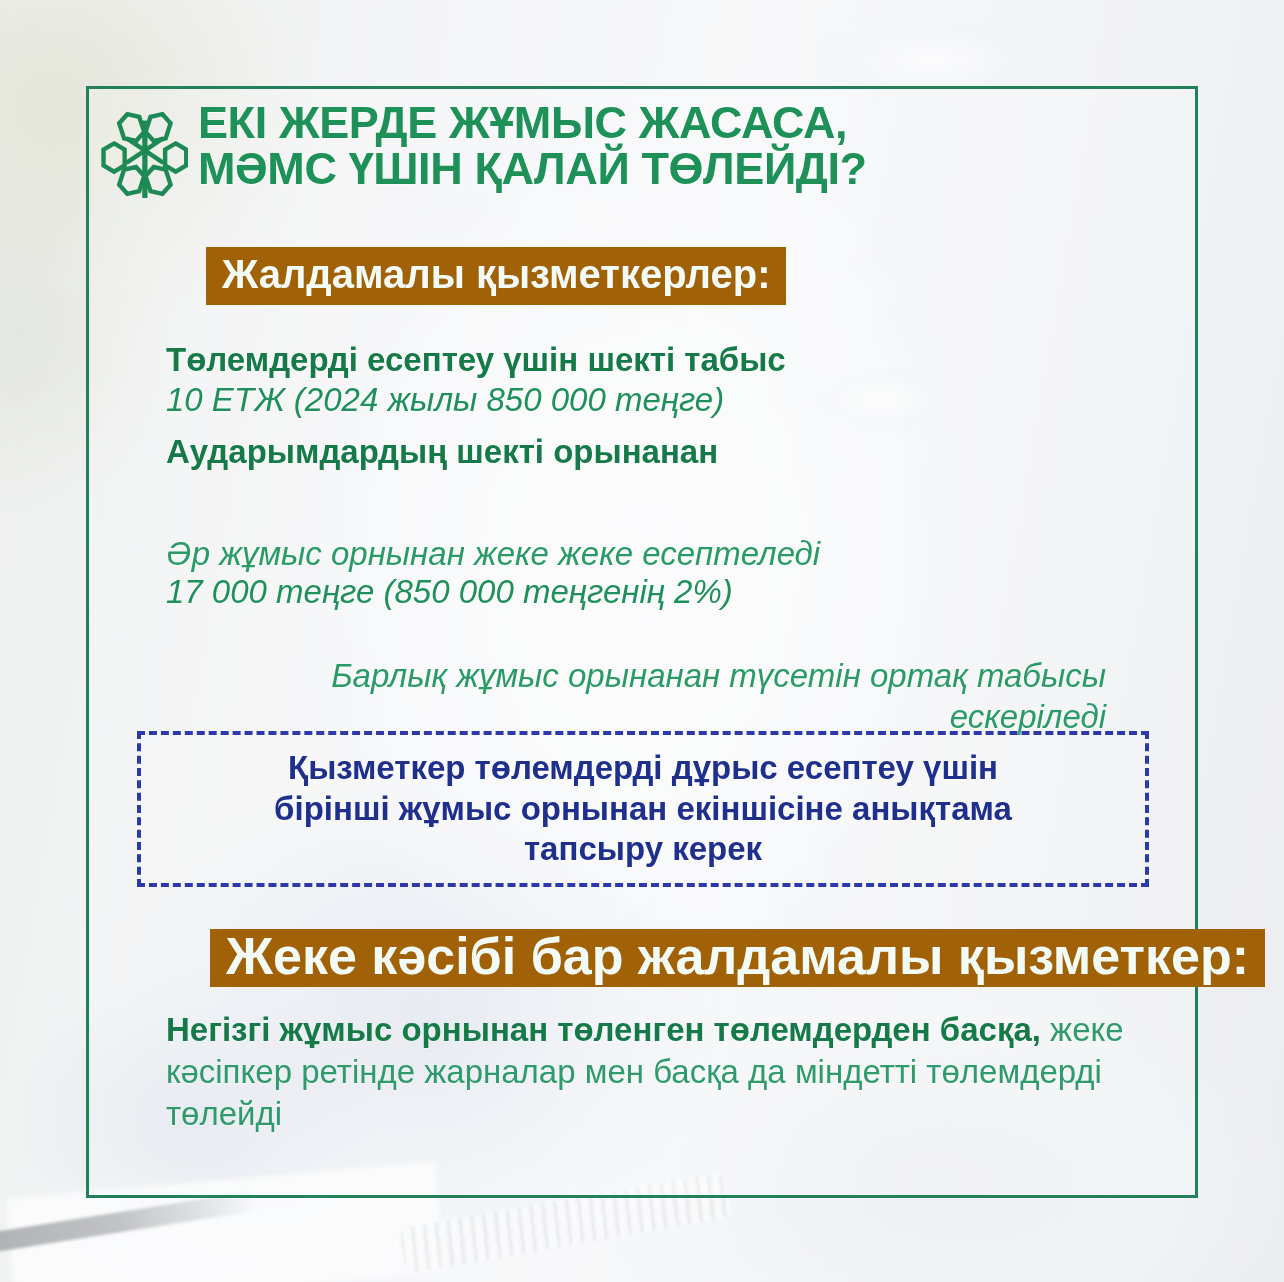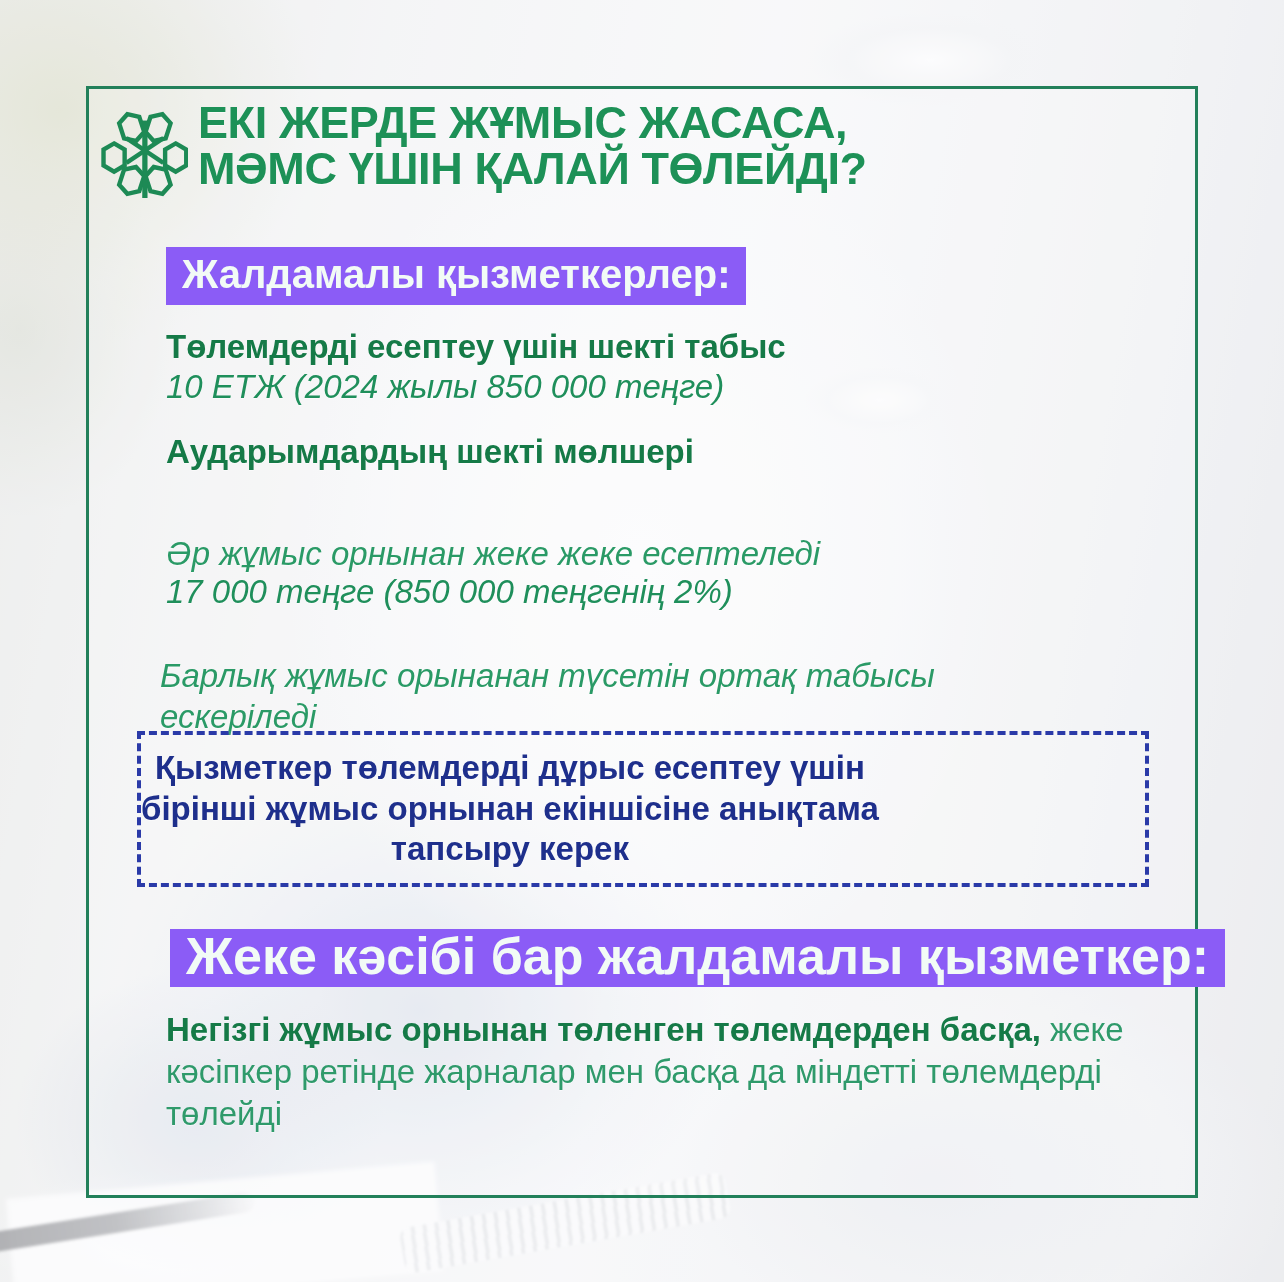--- a/index.html
+++ b/index.html
@@ -111,27 +111,28 @@
     font-size: 45px;
     line-height: 1.02;
     letter-spacing: -0.4px;
     white-space: pre-line;
     text-shadow: 0 1px 0 rgba(255,255,255,0.55);
   }
 
   
   .banner {
     position: absolute;
-    background: #8b5cf6;
+    background: #a16207;
     color: #f2fbf6;
     font-weight: bold;
     display: flex;
     align-items: center;
     padding: 0 16px 4px 16px;
     box-sizing: border-box;
+    margin-left: 40px;
   }
   .banner-1 {
     left: 166px;
     top: 247px;
     height: 58px;
     font-size: 40px;
   }
   .banner-2 {
     left: 170px;
     top: 929px;
@@ -156,38 +157,38 @@
     text-shadow: 0 1px 0 rgba(255,255,255,0.5);
   }
   .b-italic-lg {
     color: #2a9a66;
     font-style: italic;
     font-size: 33px;
     line-height: 1.25;
     text-shadow: 0 1px 0 rgba(255,255,255,0.5);
   }
 
-  .blk-income { left: 166px; top: 327px; width: 900px; }
+  .blk-income { left: 166px; top: 340px; width: 900px; }
   .blk-transfers { left: 166px; top: 432px; width: 900px; }
   .blk-transfers-note { left: 166px; top: 512px; width: 900px; margin-top: 21px; }
   .blk-contrib { left: 166px; top: 572px; width: 900px; }
-  .blk-contrib-note { left: 160px; top: 655px; width: 940px; }
+  .blk-contrib-note { left: 166px; top: 655px; width: 940px; text-align: right; }
 
   
   .callout {
     position: absolute;
     left: 137px;
     top: 731px;
     width: 1012px;
     height: 156px;
     border: 4px dashed #2a3aa8;
     box-sizing: border-box;
     display: flex;
     align-items: center;
-    justify-content: flex-start;
+    justify-content: center;
     background: rgba(255,255,255,0.10);
   }
   .callout-text {
     color: #1e2f8c;
     font-weight: bold;
     font-size: 33px;
     line-height: 1.24;
     text-align: center;
     white-space: pre-line;
     text-shadow: 0 1px 0 rgba(255,255,255,0.5);
@@ -252,21 +253,21 @@
   <div class="banner banner-1">
     <span>Жалдамалы қызметкерлер:</span>
   </div>
 
   <div class="block blk-income">
     <div class="b-strong">Төлемдерді есептеу үшін шекті табыс</div>
     <div class="b-italic">10 ЕТЖ (2024 жылы 850 000 теңге)</div>
   </div>
 
   <div class="block blk-transfers">
-    <div class="b-strong">Аударымдардың шекті мөлшері</div>
+    <div class="b-strong">Аударымдардың шекті орынанан</div>
   </div>
   <div class="block blk-transfers-note">
     <div class="b-italic-lg">Әр жұмыс орнынан жеке жеке есептеледі</div>
   </div>
 
   <div class="block blk-contrib">
     <div class="b-italic">17 000 теңге (850 000 теңгенің 2%)</div>
   </div>
   <div class="block blk-contrib-note">
     <div class="b-italic-lg">Барлық жұмыс орынанан түсетін ортақ табысы ескеріледі</div>

